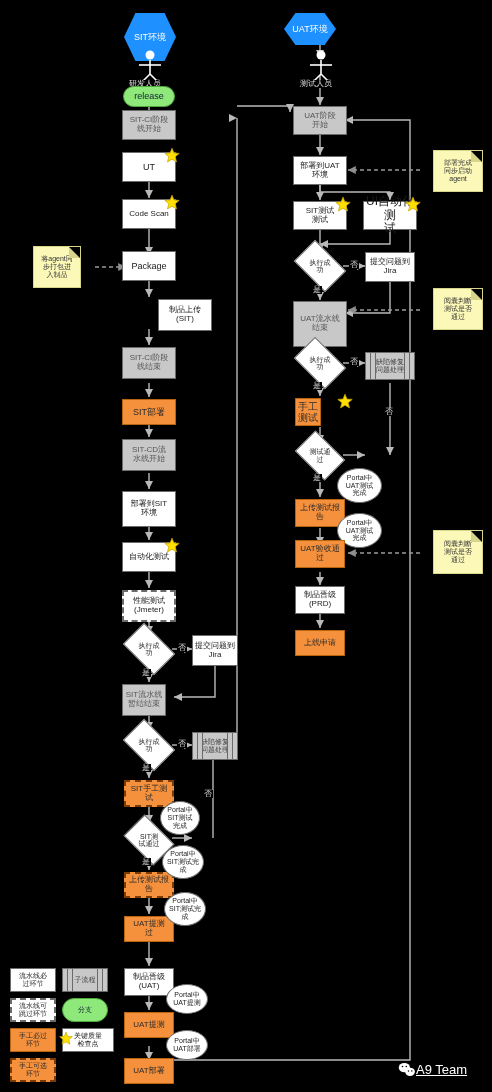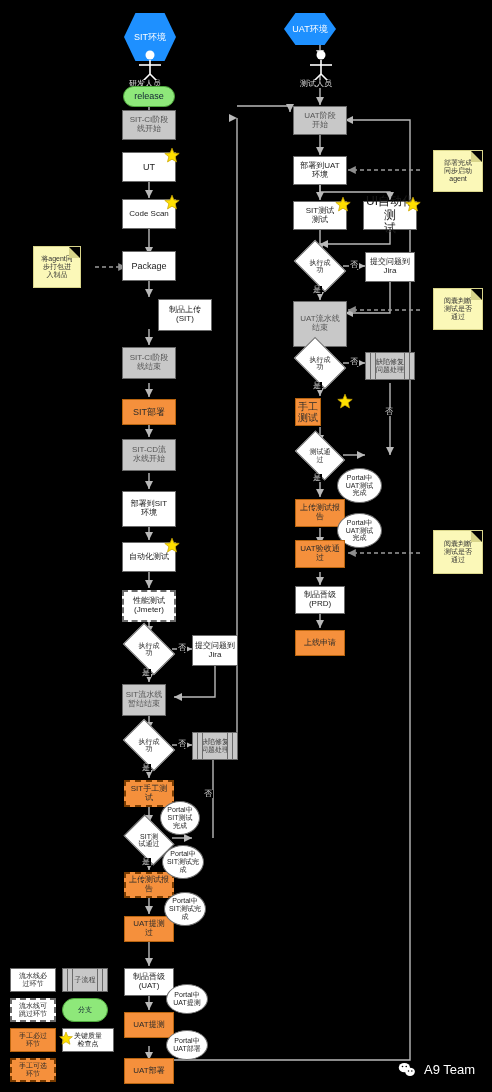--- a/index.html
+++ b/index.html
@@ -26,21 +26,21 @@
   .hexa{background:#1e90ff;color:#fff;
         clip-path:polygon(22% 0,78% 0,100% 50%,78% 100%,22% 100%,0 50%);}
   .diamond-wrap{position:absolute;}
   .diamond{position:absolute;inset:0;background:#fff;border:1px solid #6b6b6b;
            transform:rotate(45deg);}
   .diamond-txt{position:absolute;inset:0;display:flex;align-items:center;
                justify-content:center;text-align:center;line-height:1.05;color:#1a1a1a;}
   .lbl{position:absolute;color:#ddd;background:#000;padding:0 1px;line-height:1;}
   .actor{position:absolute;}
   .star{position:absolute;width:18px;height:18px;}
-  .wm{position:absolute;display:flex;align-items:center;gap:8px;color:#fff;}
+  .wm{position:absolute;display:flex;align-items:center;gap:0;color:#fff;text-decoration:underline;}
   .wm-txt{font-size:13px;}
   .lgbox{position:absolute;box-sizing:border-box;display:flex;align-items:center;
          justify-content:center;text-align:center;line-height:1.1;}
   svg.lines{position:absolute;left:0;top:0;width:492px;height:1092px;overflow:visible;}
 </style>
 </head>
 <body>
 
 <div id="canvas">
 

